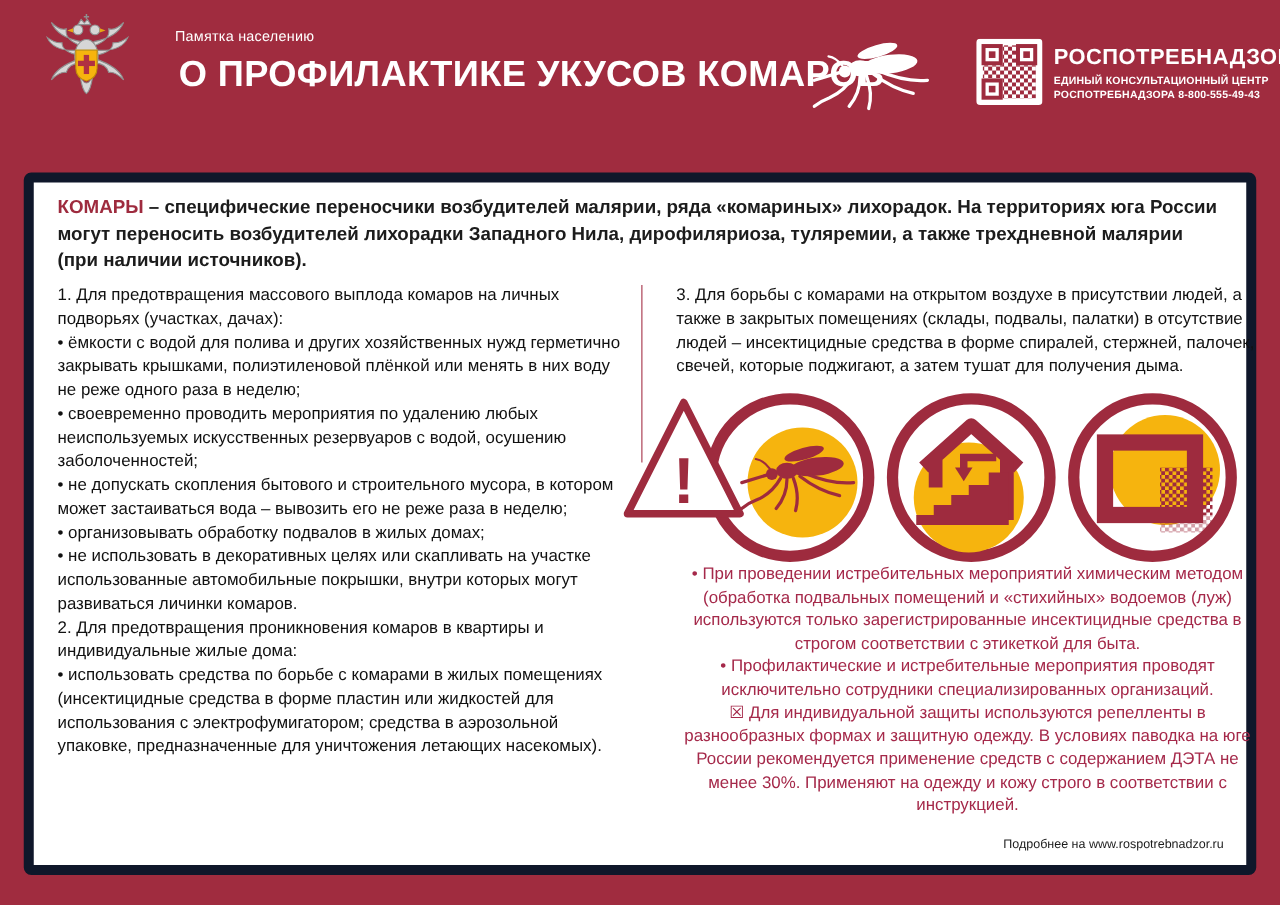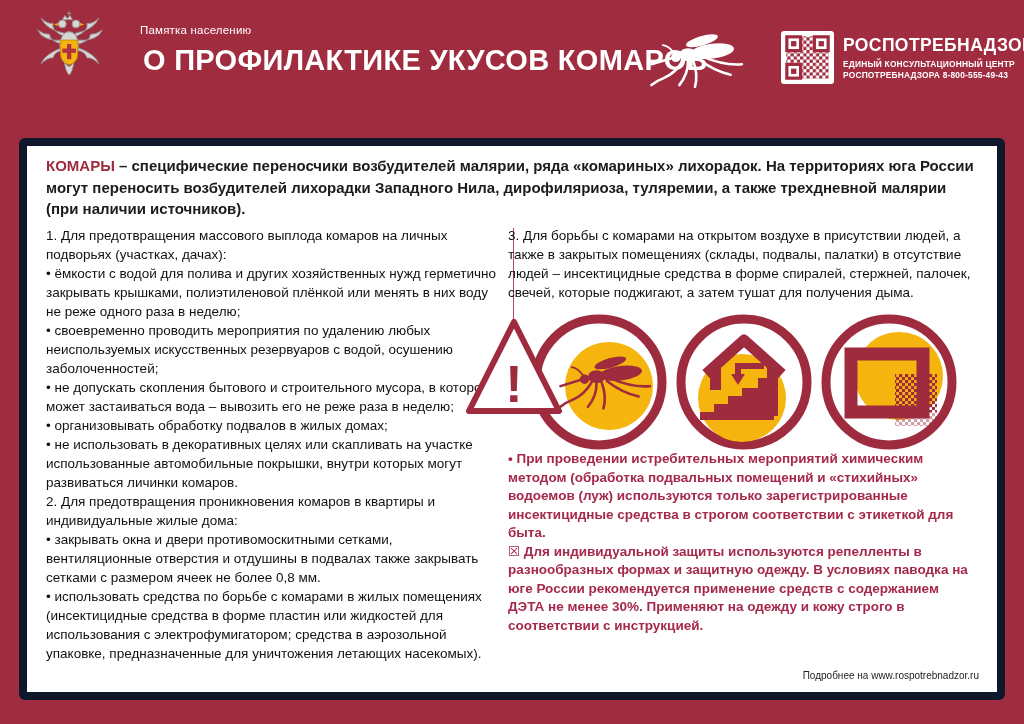--- a/index.html
+++ b/index.html
@@ -22,30 +22,30 @@
   
   .card{
     position:absolute;left:19px;right:19px;top:110px;bottom:24px;
     background:#fff;border:8px solid #0f172a;border-radius:6px;margin-top:28px;
   }
   .card p{margin:0;}
   .intro{left:19px;top:9px;width:932px;font-size:15px;font-weight:bold;line-height:21.5px;color:#1c1c1c;}
   .intro .lead{color:#9e2b3e;}
   .col{font-size:13.5px;line-height:19px;color:#111;}
   .col-left{left:19px;top:80px;width:452px;}
-  .col-right{left:481px;top:80px;width:466px;}
+  .col-right{left:514px;top:80px;width:466px;}
   .divider{left:486px;top:82px;width:1px;height:142px;background:#b04a5e;}
   .spacer-item2{margin-top:16px;}
   
   .icons-row{display:flex;gap:9px;margin-top:12px;padding-left:23px;}
   .icon-circle{width:136px;height:136px;flex:0 0 auto;}
   .icon-circle svg{overflow:visible;display:block;}
   
   .important-heading{margin-top:16px;color:#a5294a;font-size:15px;font-weight:bold;margin-bottom:3px;}
-  .important-text{color:#a5294a;font-size:13.5px;line-height:18.5px;font-weight:700;}
+  .important-text{color:#a5294a;font-size:13.5px;line-height:18.5px;font-weight:400;text-align:center;}
   .more-link{right:18px;bottom:11px;font-size:10px;color:#1c1c1c;}
 </style>
 </head>
 <body>
 
 <div class="poster">
 
   <div class="abs emblem">
     <svg width="68" height="88" viewBox="0 0 80 96" xmlns="http://www.w3.org/2000/svg">
       <g fill="#d6d6d6" stroke="#8f8f8f" stroke-width="1">
@@ -142,21 +142,20 @@
     <div class="abs divider"></div>
 
     <div class="abs col col-left">
       <p>1.  Для предотвращения массового выплода комаров на личных подворьях (участках, дачах):</p>
       <p>•  ёмкости с водой для полива и других хозяйственных нужд герметично закрывать крышками, полиэтиленовой плёнкой или менять в них воду не реже одного раза в неделю;</p>
       <p>•  своевременно проводить мероприятия по удалению любых неиспользуемых искусственных резервуаров с водой, осушению заболоченностей;</p>
       <p>•  не допускать скопления бытового и строительного мусора, в котором может застаиваться вода – вывозить его не реже раза в неделю;</p>
       <p>•  организовывать обработку подвалов в жилых домах;</p>
       <p>•  не использовать в декоративных целях или скапливать на участке использованные автомобильные покрышки, внутри которых могут развиваться личинки комаров.</p>
       <p class="spacer-item2">2. Для предотвращения проникновения комаров в квартиры и индивидуальные жилые дома:</p>
-      <p>•  закрывать окна и двери противомоскитными сетками, вентиляционные отверстия и отдушины в подвалах также закрывать сетками с размером ячеек не более 0,8 мм.</p>
       <p>•  использовать средства по борьбе с комарами в жилых помещениях (инсектицидные средства в форме пластин или жидкостей для использования с электрофумигатором; средства в аэрозольной упаковке, предназначенные для уничтожения летающих насекомых).</p>
     </div>
 
     <div class="abs col col-right">
       <p>3.  Для борьбы с комарами на открытом воздухе в присутствии людей, а также в закрытых помещениях (склады, подвалы, палатки) в отсутствие людей – инсектицидные средства в форме спиралей, стержней, палочек, свечей, которые поджигают, а затем тушат для получения дыма.</p>
 
       <div class="icons-row">
 
         <div class="icon-circle">
           <svg width="136" height="136" viewBox="0 0 136 136" xmlns="http://www.w3.org/2000/svg">
@@ -208,19 +207,20 @@
             <circle cx="68" cy="68" r="63" fill="none" stroke="#9e2b3e" stroke-width="9"></circle>
             <circle cx="78" cy="62" r="44" fill="#f6b40e"></circle>
             <rect x="74" y="60" width="42" height="38" fill="url(#ht)"></rect>
             <rect x="74" y="98" width="42" height="14" fill="url(#ht)" opacity="0.45"></rect>
             <rect x="30" y="40" width="72" height="58" fill="none" stroke="#9e2b3e" stroke-width="13"></rect>
           </svg>
         </div>
       </div>
 
       <p class="important-text">•  При проведении истребительных мероприятий химическим методом (обработка подвальных помещений и «стихийных» водоемов (луж) используются только зарегистрированные инсектицидные средства в строгом соответствии с этикеткой для быта.</p>
+      <p class="important-text">•  Профилактические и истребительные мероприятия проводят исключительно сотрудники специализированных организаций.</p>
       <p class="important-text">☒ Для индивидуальной защиты используются репелленты в разнообразных формах и защитную одежду. В условиях паводка на юге России рекомендуется применение средств с содержанием ДЭТА не менее 30%. Применяют на одежду и кожу строго в соответствии с инструкцией.</p>
     </div>
 
     <div class="abs more-link">Подробнее на www.rospotrebnadzor.ru</div>
   </div>
 
 </div>
 
 </body></html>

